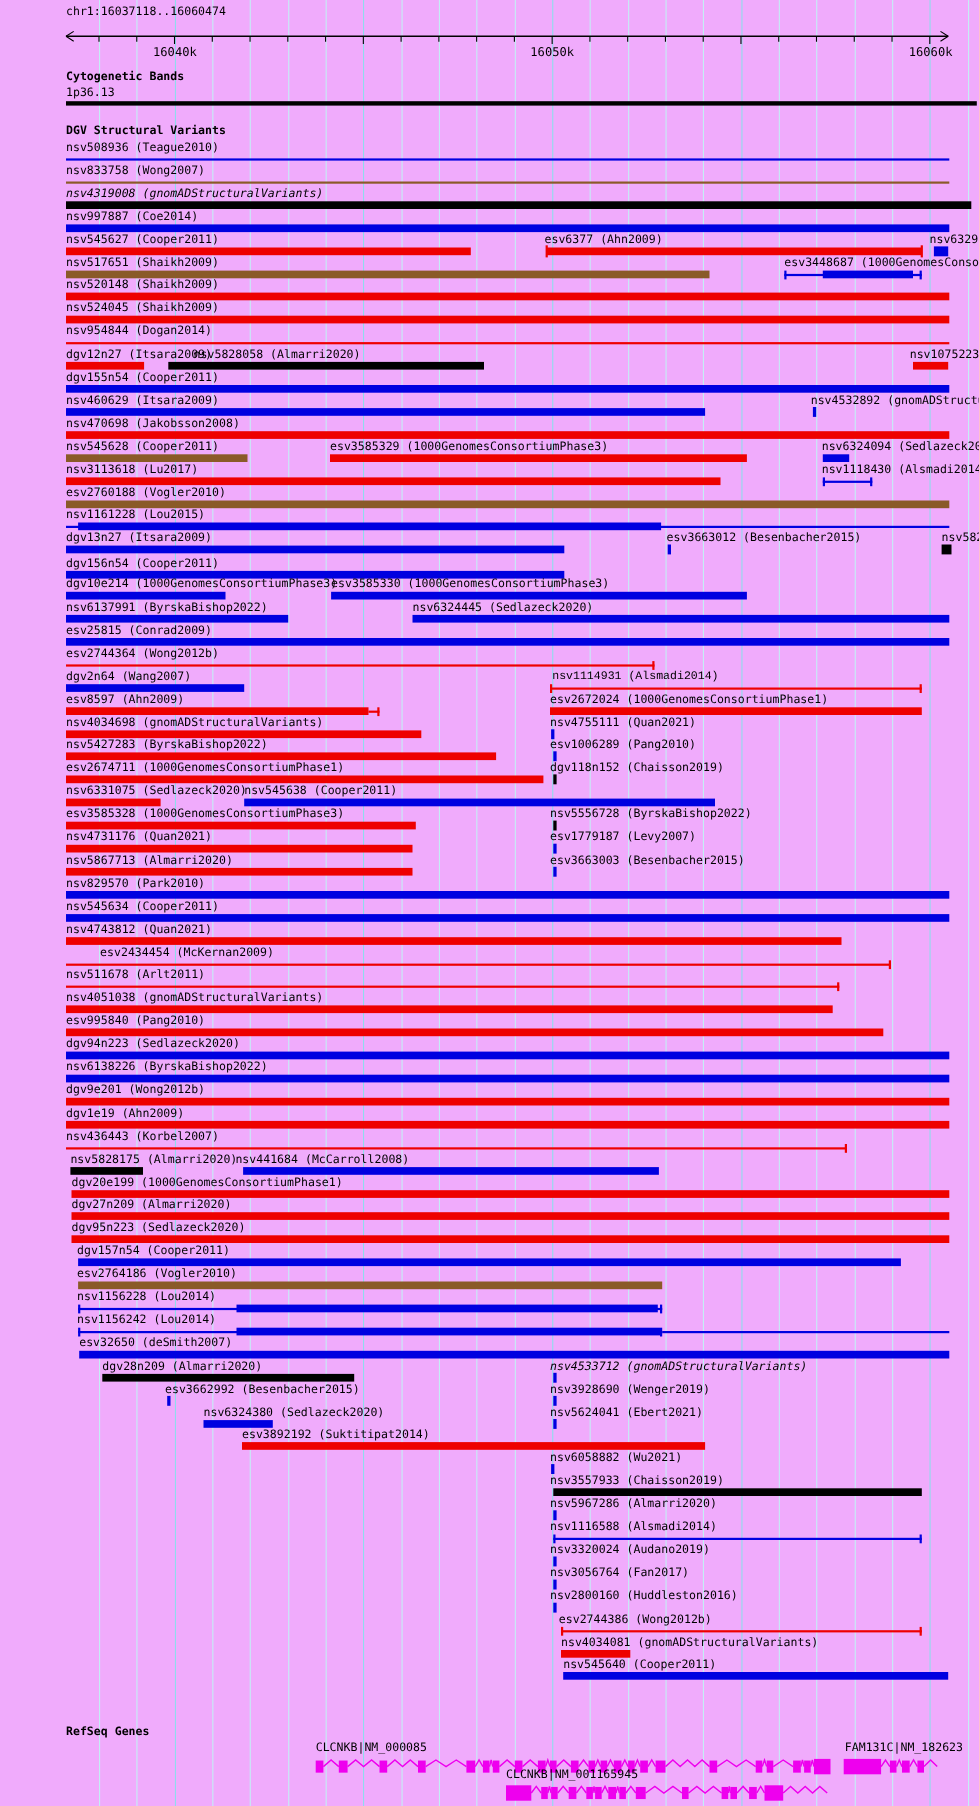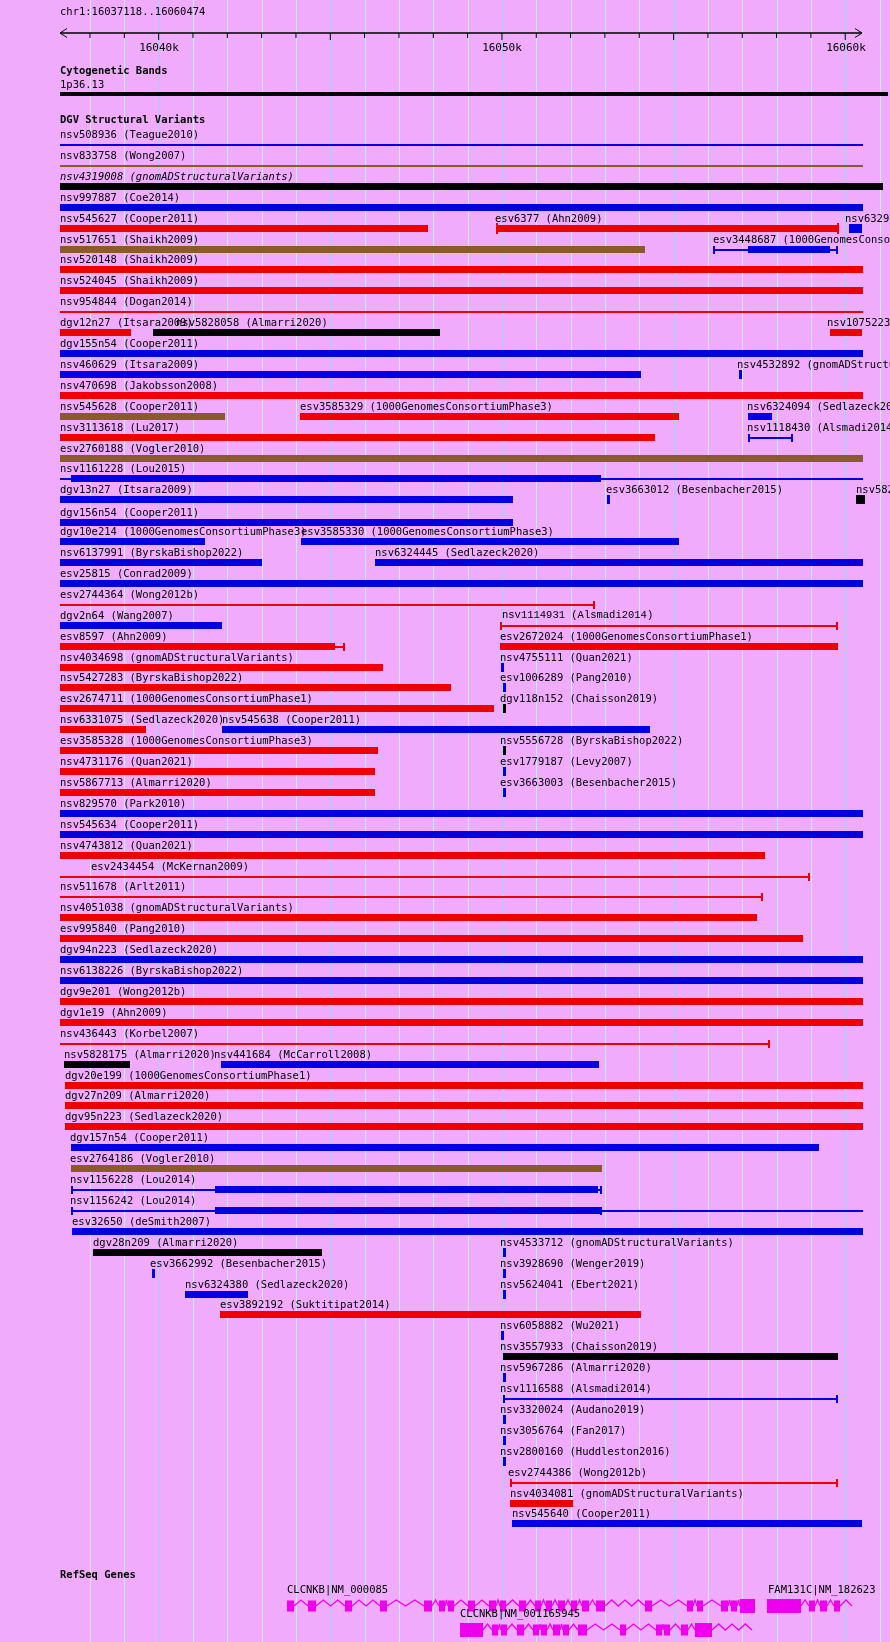--- a/index.html
+++ b/index.html
@@ -365,21 +365,21 @@
         <div class="bar" style="left: 215px; top: 13px; width: 385px; height: 7px; background: rgb(0, 0, 224);"></div>
         <div class="bar" style="left: 602px; top: 16px; width: 261px; height: 2px; background: rgb(0, 0, 224);"></div>
       </div>
       <div class="trow" style="top: 1214.8px;">
         <div class="lbl" style="left: 72px;">esv32650 (deSmith2007)</div>
         <div class="bar" style="left: 72px; top: 13px; width: 791px; height: 7px; background: rgb(0, 0, 224);"></div>
       </div>
       <div class="trow" style="top: 1235.7px;">
         <div class="lbl" style="left: 93px;">dgv28n209 (Almarri2020)</div>
         <div class="bar" style="left: 93px; top: 13px; width: 229px; height: 7px; background: rgb(0, 0, 0);"></div>
-        <div class="lbl" style="left: 500px;">nsv4533712 (gnomADStructuralVariants)</div>
+        <div class="lbl" style="left: 500px; font-style: italic;">nsv4533712 (gnomADStructuralVariants)</div>
         <div class="bar" style="left: 503px; top: 12px; width: 3px; height: 9px; background: rgb(0, 0, 224);"></div>
       </div>
       <div class="trow" style="top: 1256.6px;">
         <div class="lbl" style="left: 150px;">esv3662992 (Besenbacher2015)</div>
         <div class="bar" style="left: 152px; top: 12px; width: 3px; height: 9px; background: rgb(0, 0, 224);"></div>
         <div class="lbl" style="left: 500px; text-align: right;">nsv3928690 (Wenger2019)</div>
         <div class="bar" style="left: 503px; top: 12px; width: 3px; height: 9px; background: rgb(0, 0, 224);"></div>
       </div>
       <div class="trow" style="top: 1277.5px;">
         <div class="lbl" style="left: 185px;">nsv6324380 (Sedlazeck2020)</div>

